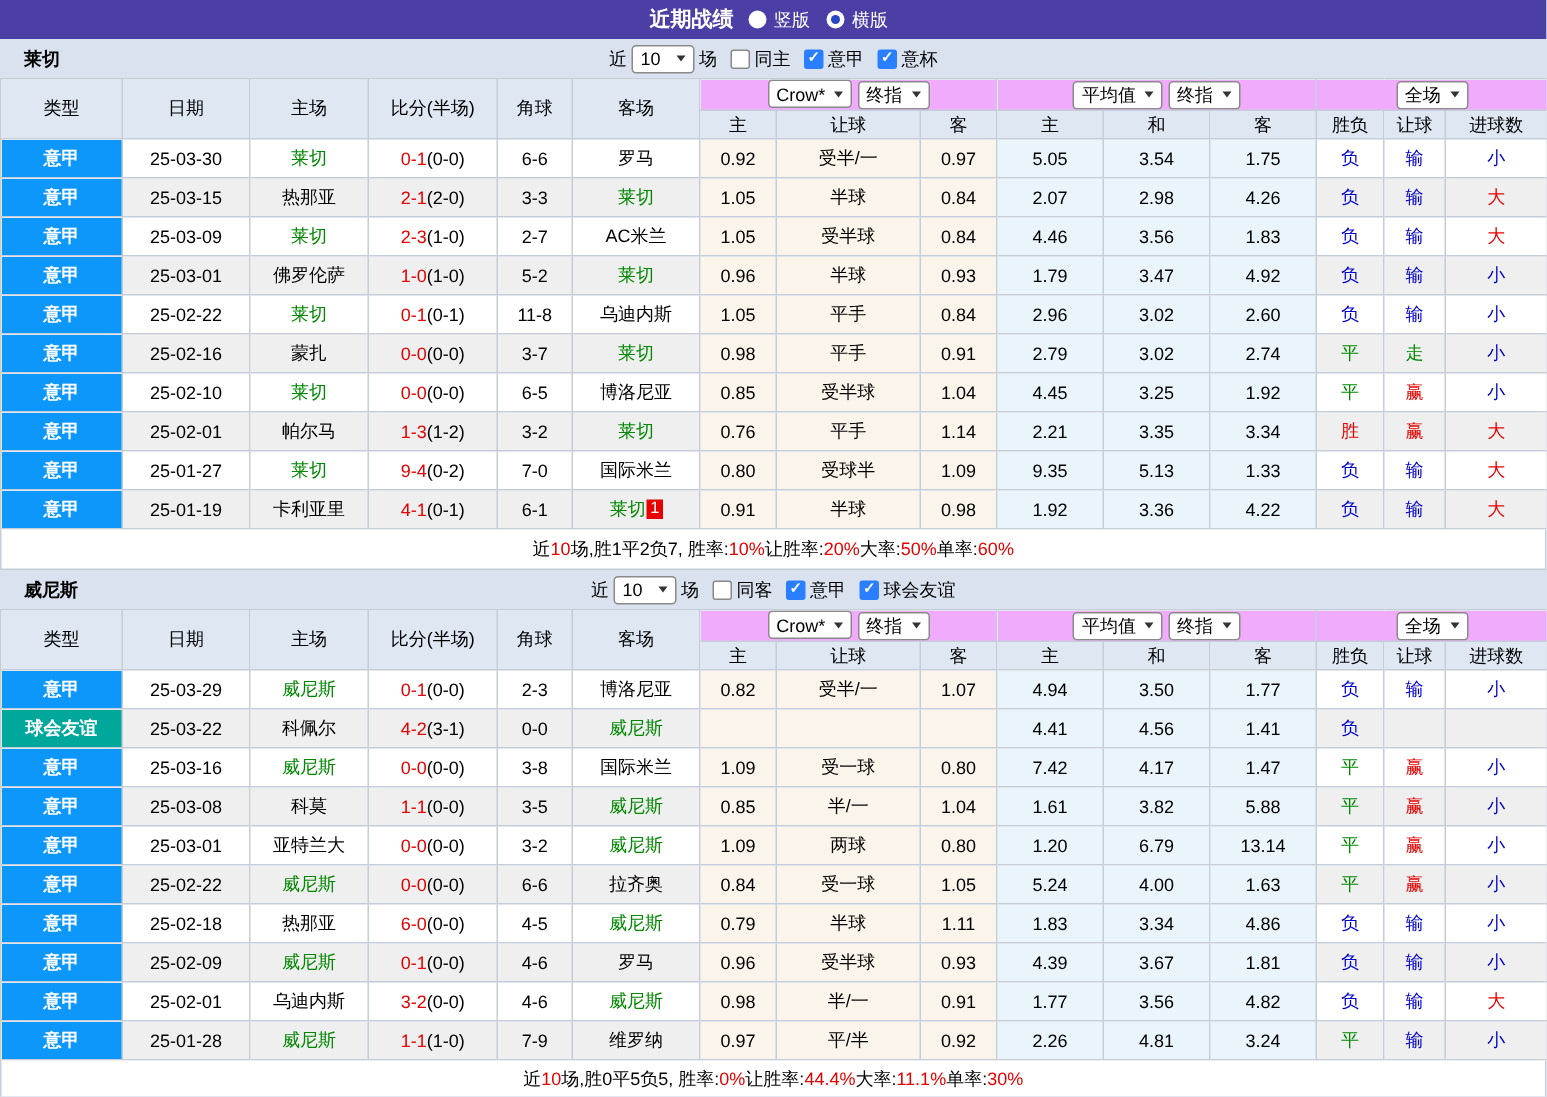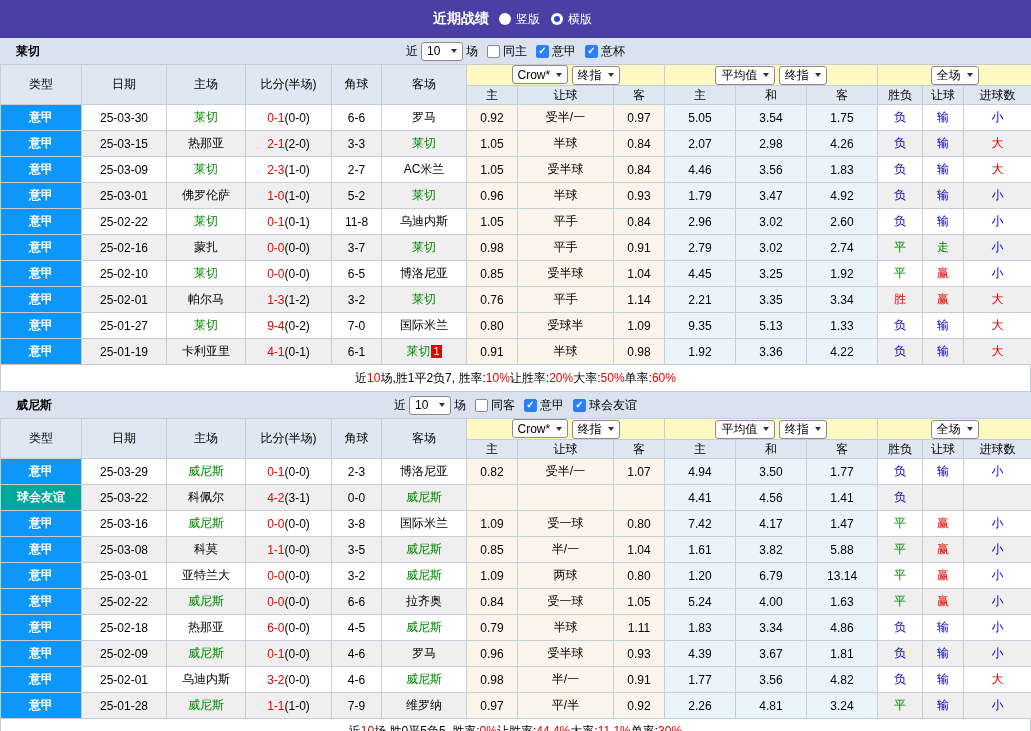--- a/index.html
+++ b/index.html
@@ -4,21 +4,21 @@
 <style>
   :root{
     --titlebar-bg:#4b3fa5; --league-bg:#0e97fb; --friendly-bg:#00a79b;
     --green:#008800; --blue:#0000cc; --red:#e60000;
     --crow-bg:#fbf4ea; --avg-bg:#e9f4fb; --head-bg:#dee7f2;
     --page-bg:#dbe2ef; --grid:#c5cdd9; --alt:#efefef; --cb-blue:#2a7fff;
   }
   html,body{margin:0;padding:0;overflow:hidden;}
   body{width:1031px;height:731px;background:var(--page-bg);
        font-family:"Liberation Sans",sans-serif;font-size:12px;color:#000;}
-  .titlebar{height:38px;background:var(--titlebar-bg);display:flex;align-items:center;
+  .titlebar{height:26px;background:var(--titlebar-bg);display:flex;align-items:center;
             justify-content:center;gap:10px;color:#fff;}
   .title{font-size:14px;font-weight:bold;}
   .rgroup{display:inline-flex;align-items:center;gap:5px;font-size:12px;}
   .radio{width:12px;height:12px;border-radius:50%;background:#fff;display:inline-block;position:relative;}
   .radio.checked::after{content:"";position:absolute;left:3px;top:3px;width:6px;height:6px;
                         border-radius:50%;background:#2647c6;}
   .rlabel{margin-right:6px;cursor:default;}
   .filterbar{height:26px;display:flex;align-items:center;position:relative;}
   .filterbar.short{height:26px;}
   .team{position:absolute;left:16px;font-weight:bold;}
@@ -30,21 +30,21 @@
   .selnum{min-width:42px;justify-content:space-between;}
   .cb{width:13px;height:13px;border:1px solid #8a8a8a;background:#fff;display:inline-flex;
       align-items:center;justify-content:center;box-sizing:border-box;border-radius:2px;margin-left:6px;}
   .cb.checked{background:var(--cb-blue);border-color:var(--cb-blue);}
   .cb.checked::after{content:"\2713";color:#fff;font-size:10px;font-weight:bold;line-height:1;}
   table.grid{border-collapse:collapse;table-layout:fixed;width:1031px;background:#fff;}
   .grid th,.grid td{border:1px solid var(--grid);text-align:center;padding:0;
                     overflow:hidden;white-space:nowrap;font-weight:normal;}
   .grid thead th{background:var(--head-bg);}
   tr.hr1{height:21px;} tr.hr2{height:19px;}
-  tr.hr1 th.selcell{background:#fef9c3;}
+  tr.hr1 th.selcell{background:#f0abfc;}
   .grid tbody tr{height:26px;}
   td.p{background:#fff;}
   tr.even td.p{background:var(--alt);}
   td.crow{background:var(--crow-bg);}
   td.avg{background:var(--avg-bg);}
   td.type-league{background:var(--league-bg);color:#fff;font-weight:bold;}
   td.type-friendly{background:var(--friendly-bg);color:#fff;font-weight:bold;}
   .green{color:var(--green);}
   .c-red{color:var(--red);} .c-blue{color:var(--blue);} .c-green{color:var(--green);}
   .score-red{color:var(--red);}

